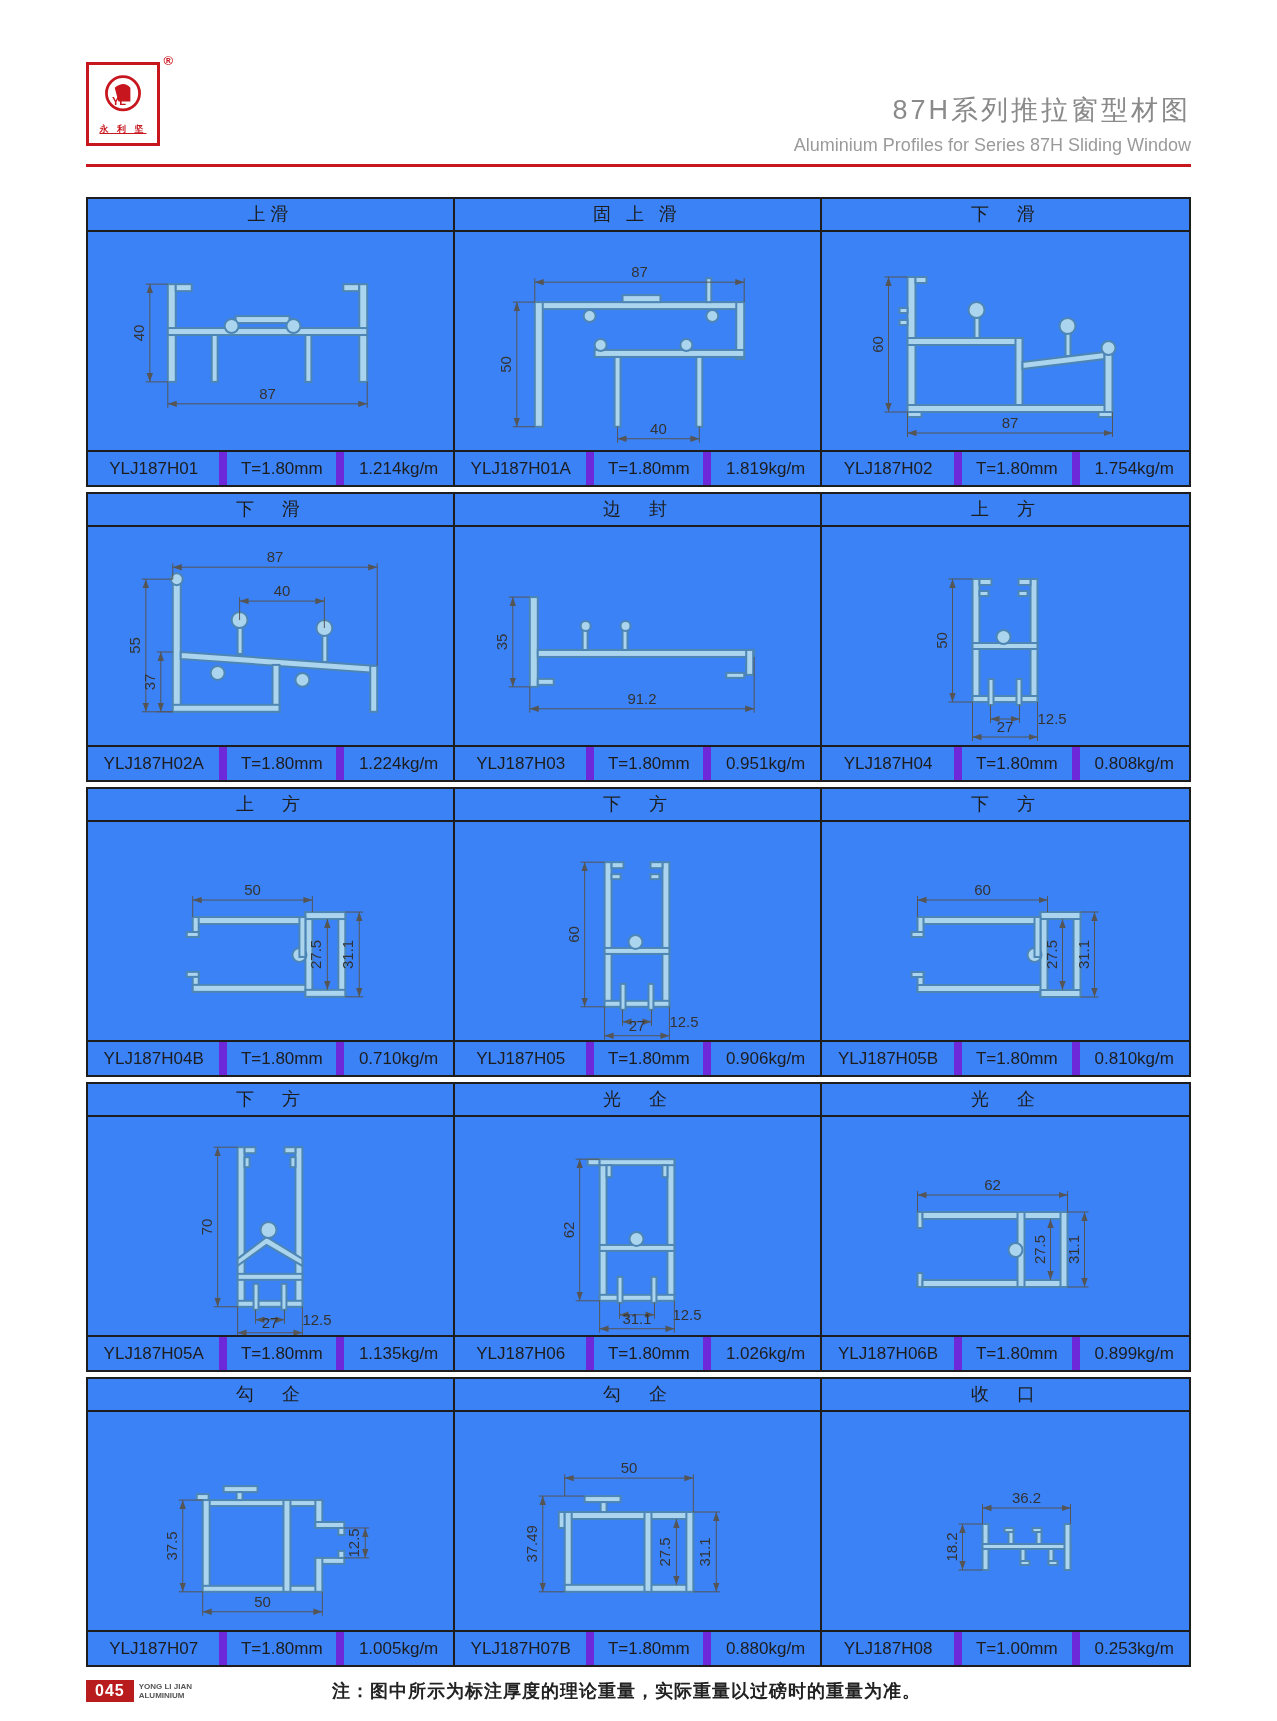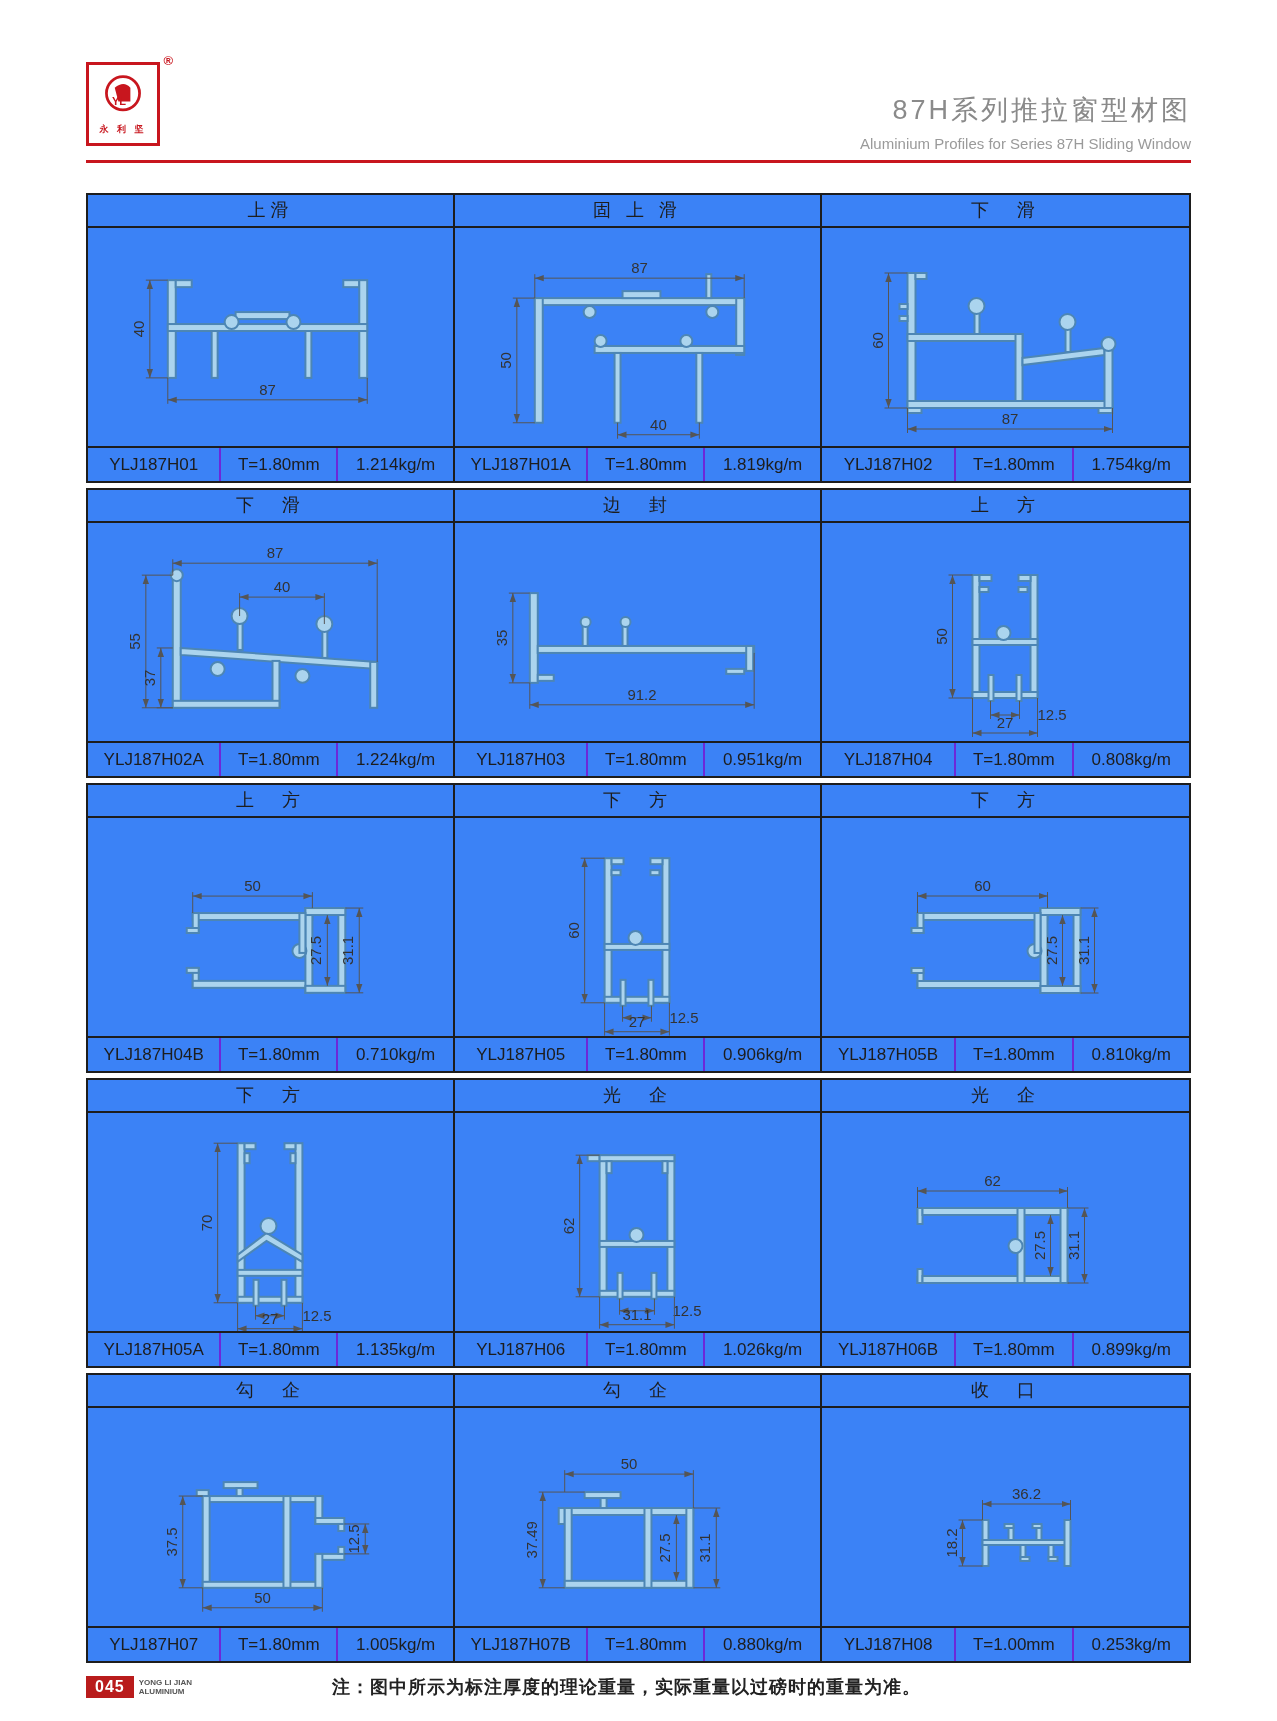--- a/index.html
+++ b/index.html
@@ -5,37 +5,37 @@
   html,body{margin:0;padding:0;background:#fff;}
   body{width:1277px;height:1721px;font-family:"Liberation Sans",sans-serif;overflow:hidden;}
   .page{padding:62px 86px 0 86px;}
 
   
   .hdr{display:flex;align-items:flex-start;border-bottom:3px solid #c8161e;padding-bottom:8px;}
   .logo{width:74px;height:84px;border:3px solid #c8161e;position:relative;flex:0 0 auto;
         display:flex;flex-direction:column;align-items:center;justify-content:flex-start;padding-top:8px;box-sizing:border-box;}
   .reg{position:absolute;top:-12px;right:-16px;color:#c8161e;font-size:13px;font-weight:bold;}
   .logo-mark{width:46px;height:46px;}
-  .logo-cap{color:#c8161e;font-size:9px;font-weight:bold;letter-spacing:3px;margin-top:4px;white-space:nowrap;}
+  .logo-cap{color:#c8161e;font-size:9px;font-weight:bold;letter-spacing:3px;margin-top:4px;white-space:nowrap;text-decoration:underline;}
   .brand{color:#c8161e;font-weight:bold;font-size:36px;margin-left:20px;margin-top:42px;white-space:nowrap;letter-spacing:1px;}
   .hdr-right{margin-left:auto;text-align:right;margin-top:30px;}
   .t-cn{font-size:27px;color:#8a8a8a;letter-spacing:3px;}
-  .t-en{font-size:15px;color:#9a9a9a;margin-top:7px;}
+  .t-en{font-size:18px;color:#9a9a9a;margin-top:7px;}
 
   
   .table{margin-top:30px;}
   .block{border:2px solid #1d1d1d;display:grid;grid-template-columns:1fr 1fr 1fr;margin-bottom:5px;background:#3b82f6;}
   .cell{border-right:2px solid #1d1d1d;display:flex;flex-direction:column;min-width:0;}
   .cell:last-child{border-right:none;}
   .cell-title{height:31px;line-height:31px;text-align:center;font-size:18px;color:#1d1d1d;
               border-bottom:2px solid #1d1d1d;letter-spacing:5px;}
   .draw{height:218px;}
   .draw svg{display:block;width:100%;height:218px;}
   .cell-foot{border-top:2px solid #1d1d1d;height:33px;display:grid;grid-template-columns:36% 32% 32%;}
-  .cell-foot span{line-height:33px;text-align:center;font-size:17px;color:#1d1d1d;border-left:2px solid #6d28d9;
+  .cell-foot span{line-height:33px;text-align:center;font-size:17px;color:#1d1d1d;border-left:8px solid #6d28d9;
                   overflow:hidden;white-space:nowrap;}
   .cell-foot span:first-child{border-left:none;}
 
   
   .prof{fill:#abd4ee;stroke:#4d86b4;stroke-width:2;}
   .ext,.dim{stroke:#555;stroke-width:1;fill:none;}
   .dtx{font-family:"Liberation Sans",sans-serif;font-size:15px;fill:#333;}
 
   
   .pagefoot{display:flex;align-items:center;margin-top:12px;}

